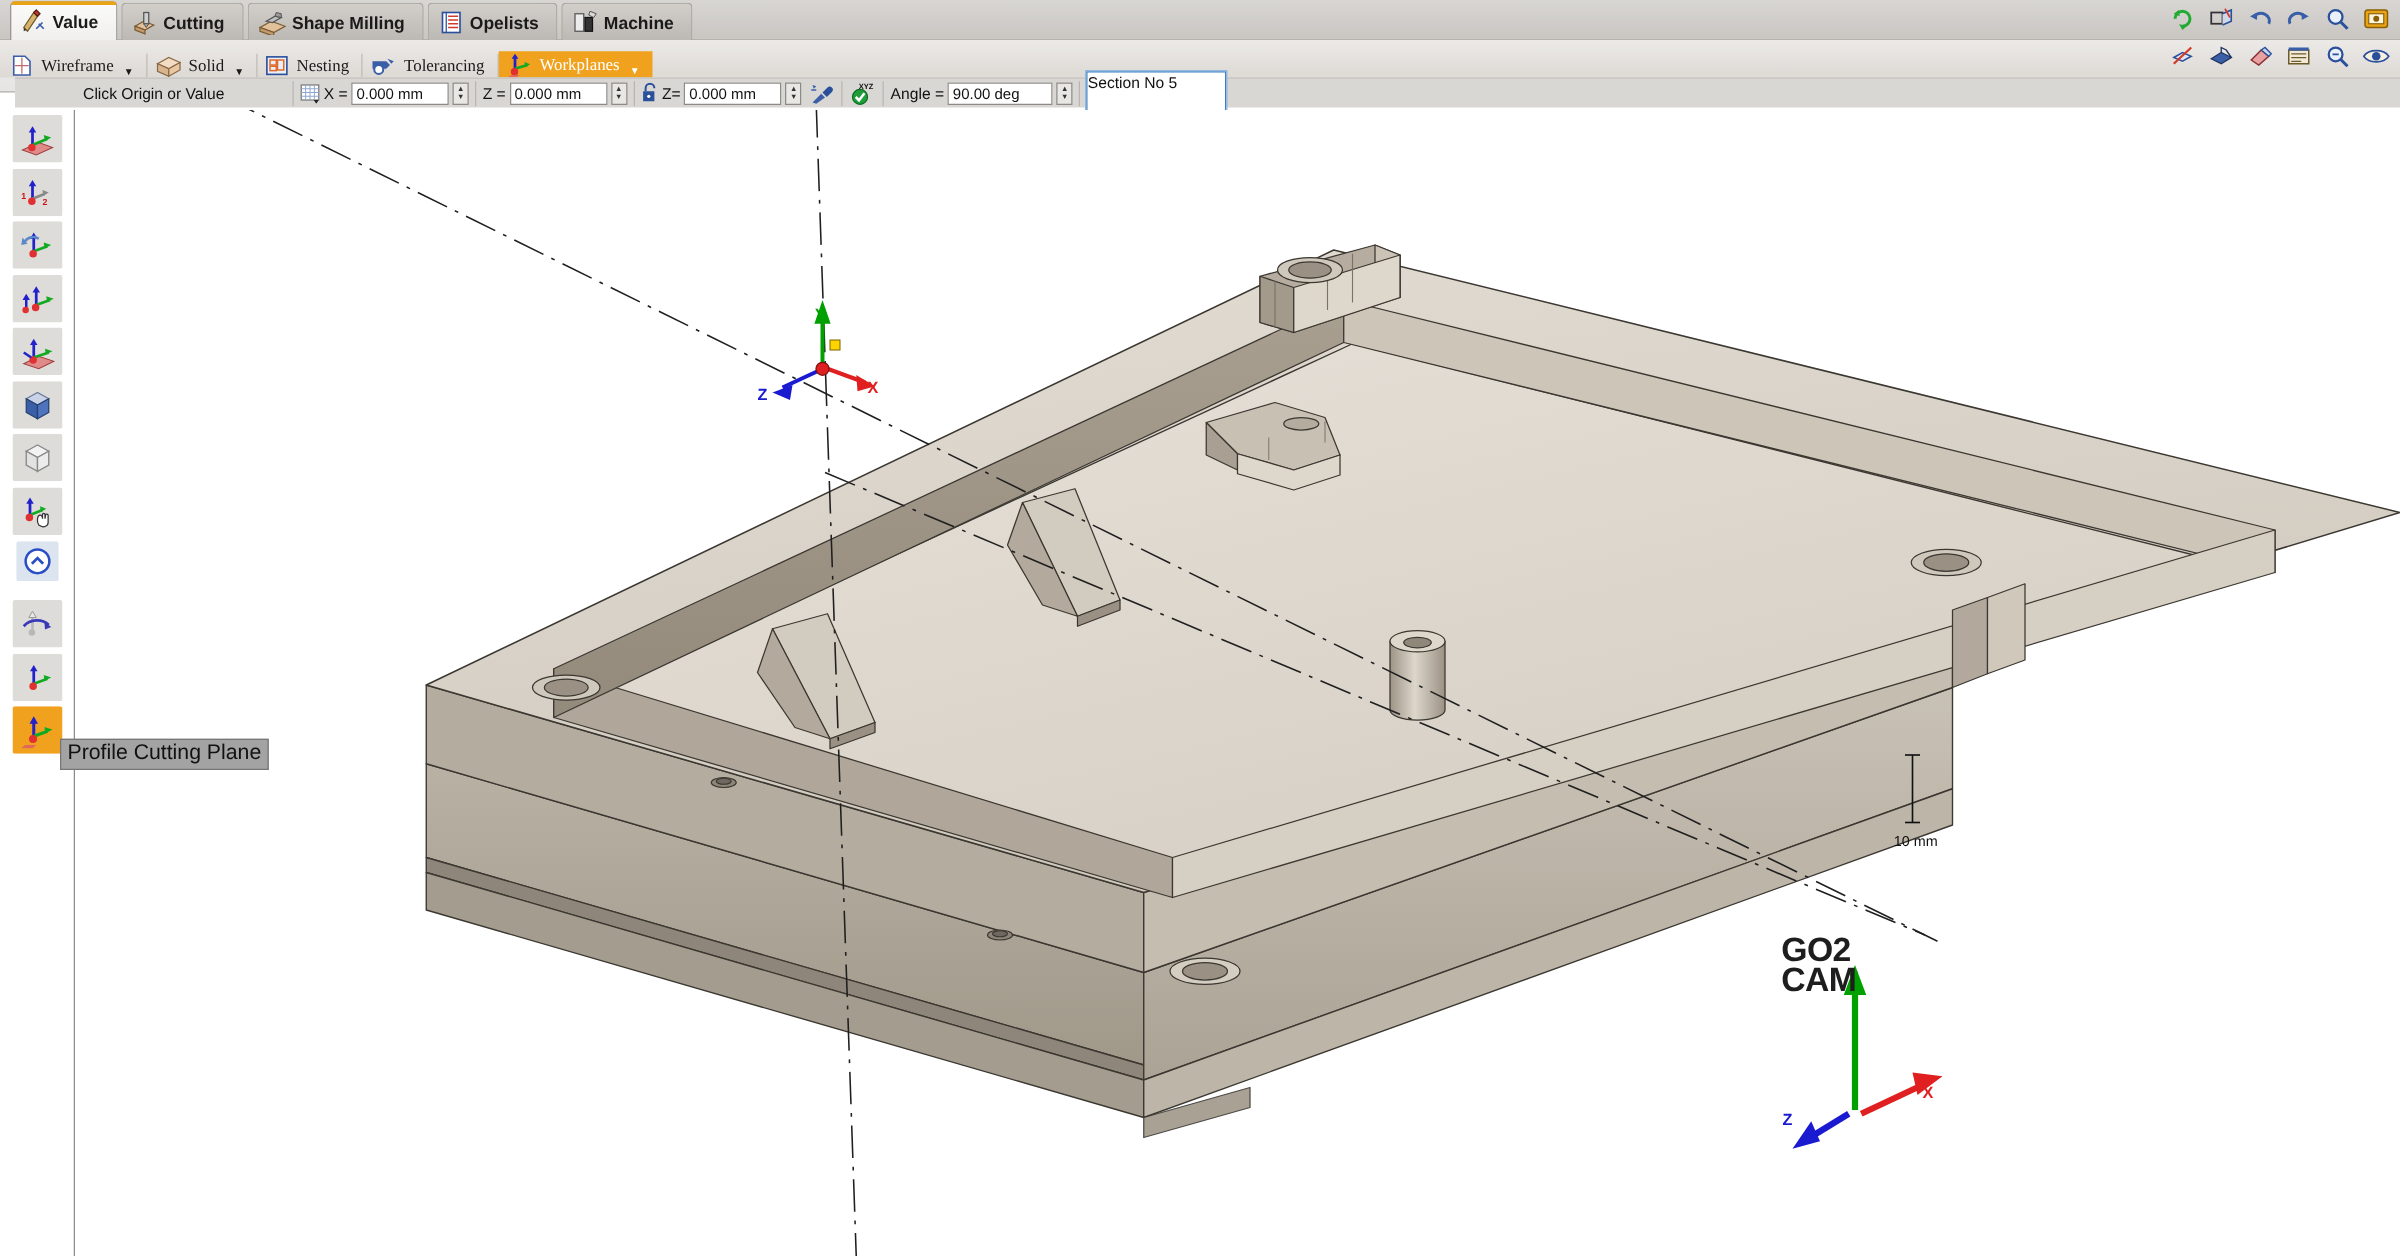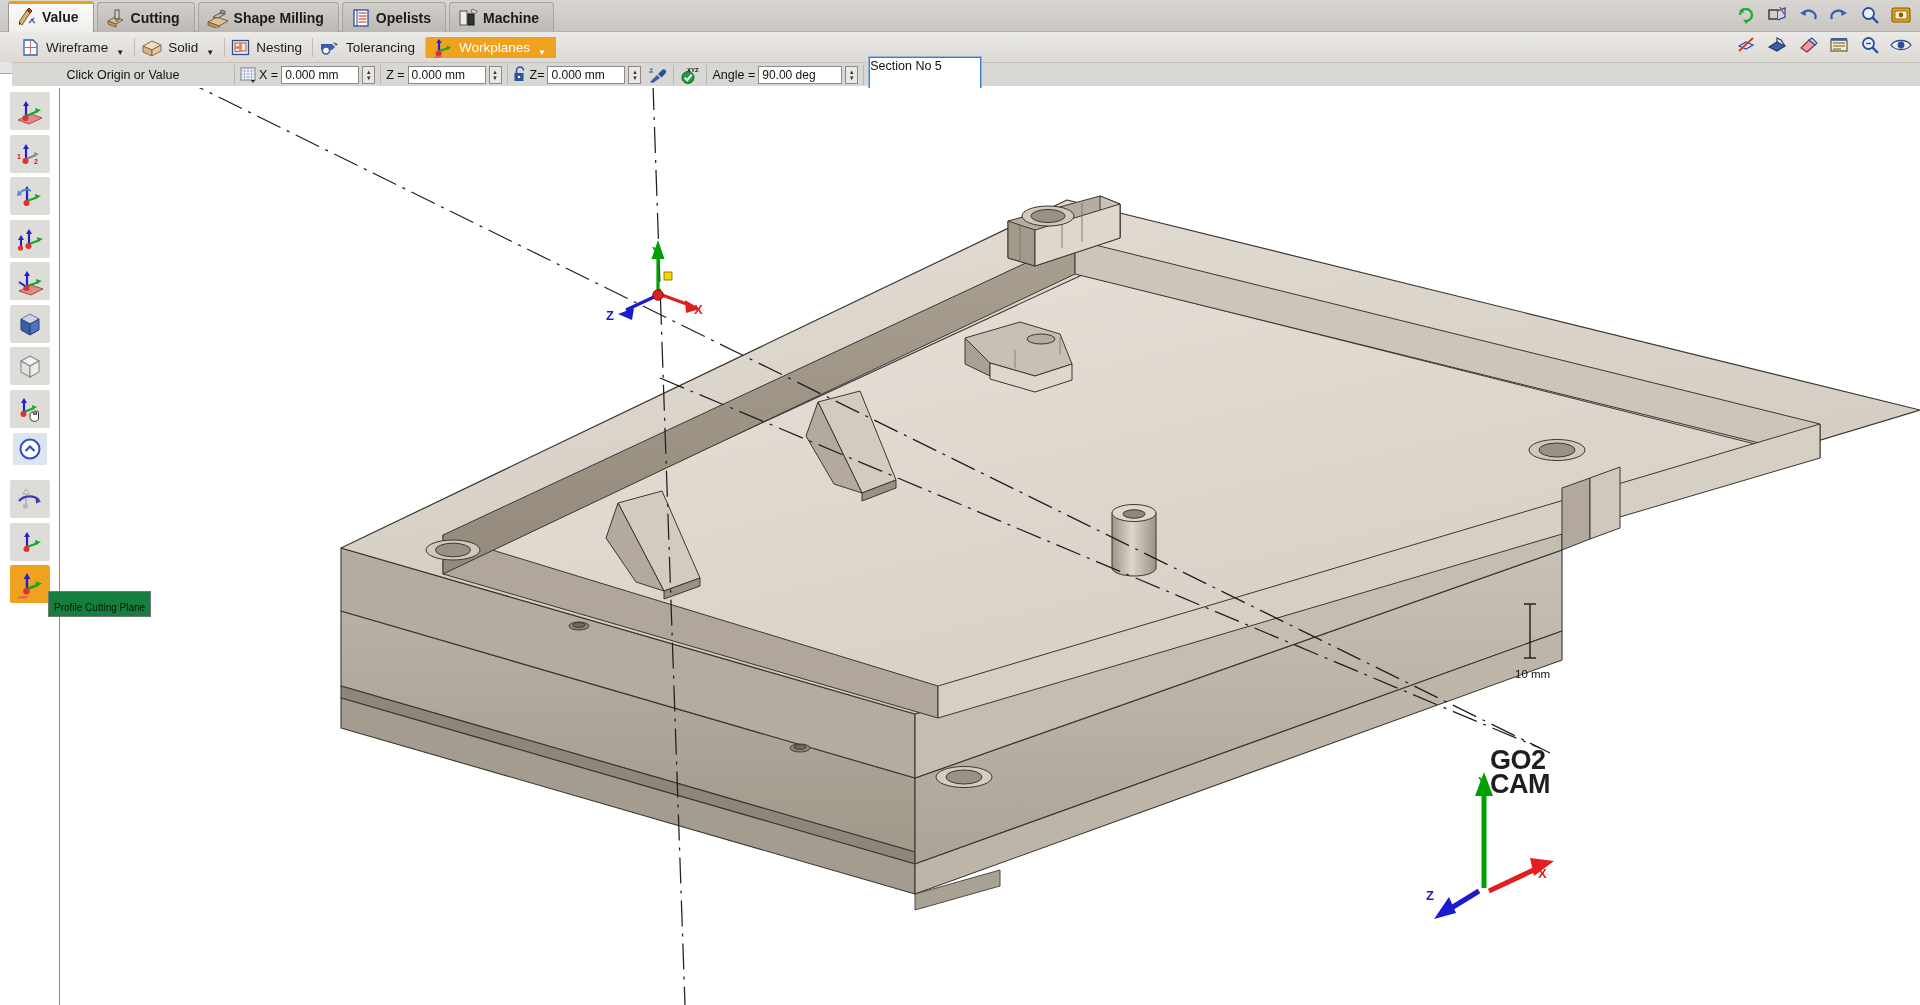--- a/index.html
+++ b/index.html
@@ -38,22 +38,23 @@
     border-color: #9b9792;
     height: 31px;
   }
   .tab.active::before {
     content: ""; position: absolute; left: 0; right: 0; top: -1px; height: 3px;
     background: #e8a317; border-radius: 3px 3px 0 0;
   }
 
   .toolrow {
     position: absolute; left: 0; top: 32px; height: 30px; width: 1920px;
-    display: flex; align-items: center; padding-left: 15px;
+    display: flex; align-items: flex-end; padding-left: 2px;
     background: linear-gradient(#eceae7, #ddd9d5);
+    font-family: Liberation Serif, serif;
   }
   .tool {
     display: flex; align-items: center; gap: 6px; padding: 0 10px 0 6px;
     border-right: 1px solid #c0bcb7; font-size: 13.5px; color: #1a1a1a;
     cursor: default; position: relative;
   }
   .tool.sel { background: #f0a11e; color: #fff; border-right: none; }
   .caret { font-size: 8px; position: relative; top: 5px; margin-left: 2px; }
 
   
@@ -89,22 +90,22 @@
   .lbtn {
     position: absolute; left: 10px; width: 40px; height: 38px;
     background: #dedcd9; border: 1px solid transparent; border-radius: 2px;
     display: flex; align-items: center; justify-content: center; cursor: default;
   }
   .lbtn.active { background: #f0a11e; }
   .lbtn.round { background: #dbe4ef; }
 
   .tooltip {
     position: absolute; left: 48px; top: 591px;
-    background: #15803d; border: 1px solid #767676;
-    font-size: 10px; color: #111; padding: 10px 5px 3px 5px; white-space: nowrap;
+    background: #a3a3a3; border: 1px solid #767676;
+    font-size: 17px; color: #111; padding: 0 5px 3px 5px; white-space: nowrap;
     z-index: 50;
   }
 
   
   .rtools { position: absolute; right: 8px; top: 4px; display: flex; gap: 9px; }
   .rtools2 { position: absolute; right: 8px; top: 34px; display: flex; gap: 9px; }
   .ricon { width: 22px; height: 22px; display: flex; align-items: center; justify-content: center; cursor: default; }
 
   
   .flyout {
@@ -118,21 +119,21 @@
     position: absolute; left: 60px; top: 88px; width: 1860px; height: 917px;
     background: #ffffff; overflow: hidden;
   }
   .vpsvg { position: absolute; left: 0; top: 0; }
 
   .scalelabel {
     position: absolute; left: 1455px; top: 580px;
     font-size: 11.5px; color: #111; font-family: "Liberation Sans", sans-serif;
   }
   .logo {
-    position: absolute; left: 1430px; top: 660px;
+    position: absolute; left: 1365px; top: 660px;
     font-size: 27px; font-weight: 700; color: #1e1e1e; letter-spacing: -0.5px;
     line-height: 24px; font-family: "Liberation Sans", sans-serif;
   }
   .axislabel { font-size: 13px; font-weight: 700; font-family: "Liberation Sans", sans-serif; }
 </style>
 </head>
 <body>
 
 <div id="app">
 

